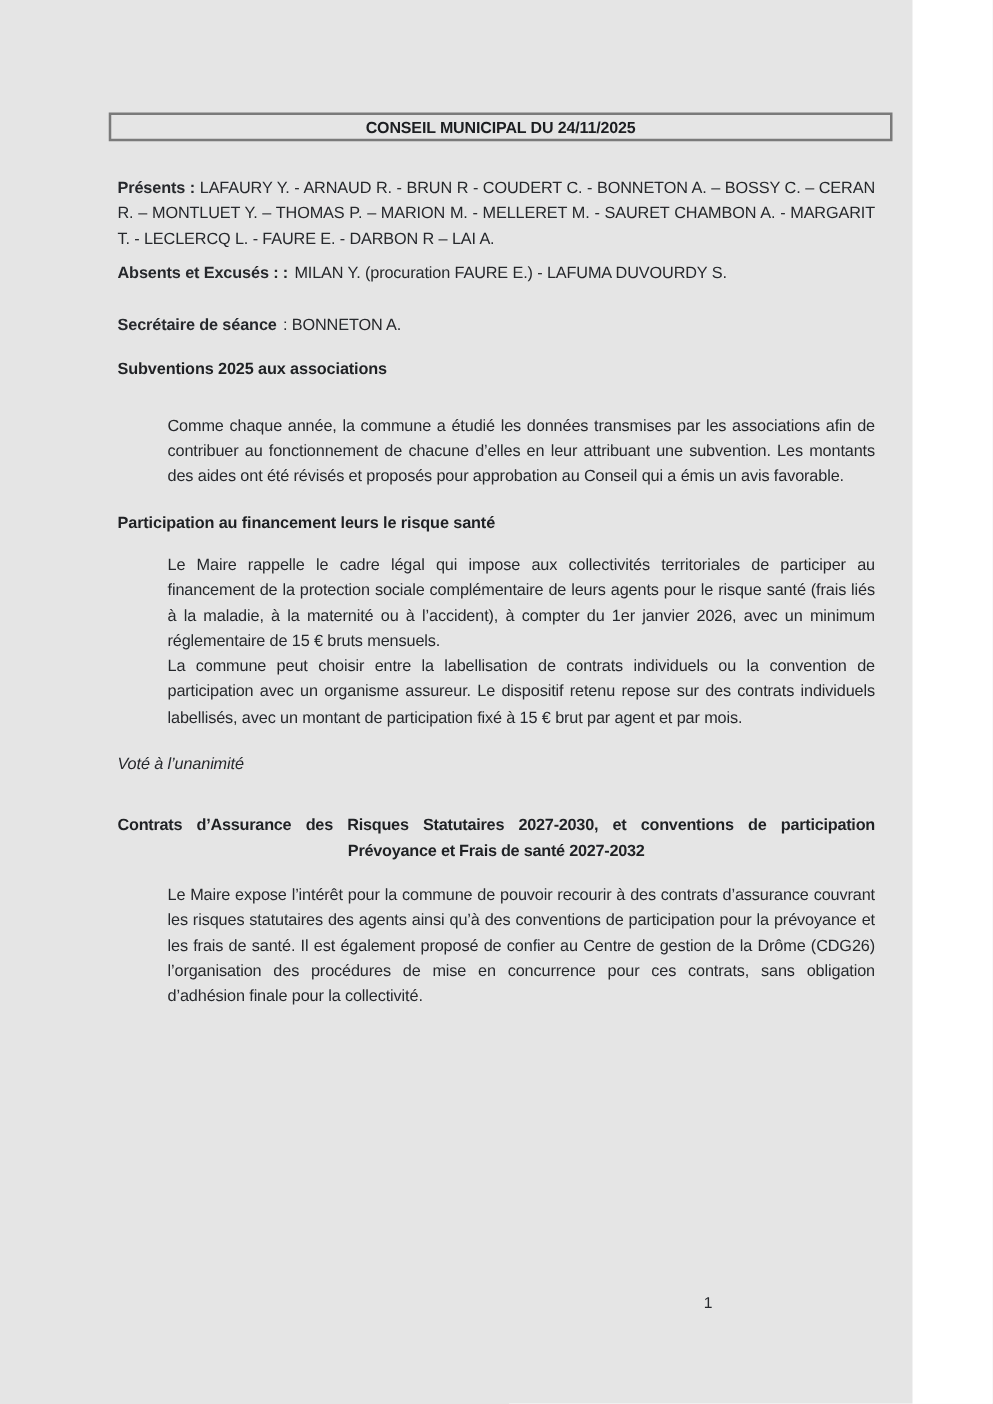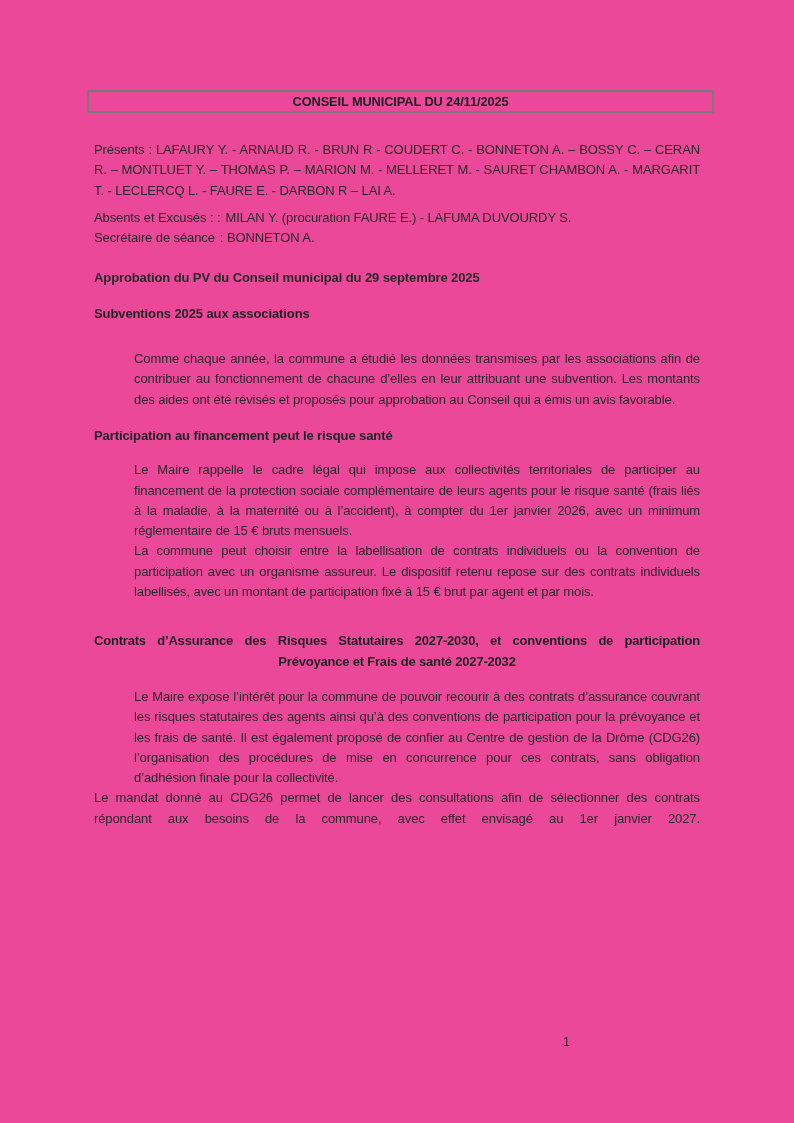--- a/index.html
+++ b/index.html
@@ -1,20 +1,20 @@
 <!DOCTYPE html>
 <html><head>
 <meta charset="utf-8">
 <style>
   html, body { margin: 0; padding: 0; background: #ffffff; }
   .page {
     position: relative;
-    width: 794px;
+    width: 730px;
     height: 1123px;
-    background: #ec4899;
+    background: #e5e5e5;
     font-family: "Liberation Sans", "DejaVu Sans", sans-serif;
     color: #26282c;
     overflow: hidden;
   }
   .content {
     position: absolute;
     left: 94px;
     top: 0;
     width: 606px;
     font-size: 13px;
@@ -35,21 +35,21 @@
     color: #1c1e21;
   }
   .block { margin: 0; }
   .just { text-align: justify; }
   .jlines {
     white-space: pre-line;
     text-align: justify;
     text-align-last: justify;
   }
   .bold { font-weight: bold; }
-  .label { font-weight: normal; }
+  .label { font-weight: bold; }
   .value { margin-left: 5px; text-align: right; }
   .heading { font-weight: bold; color: #1f2124; }
   .heading-just { font-weight: bold; color: #1f2124; letter-spacing: -0.2px; text-align: center; }
   .vote { font-style: italic; }
   .para { text-align: justify; margin-left: 40px; }
   .footer-pagenum {
     position: absolute;
     left: 563px;
     top: 1035px;
     font-size: 12.5px;
@@ -63,45 +63,43 @@
   <div class="content">
 
     <div class="title-box">
       <span>CONSEIL MUNICIPAL DU 24/11/2025</span>
     </div>
 
     <p class="block just" style="margin-top:27px;"><span class="label">Présents :</span> <span>LAFAURY Y. - ARNAUD R. - BRUN R - COUDERT C. - BONNETON A. – BOSSY C. – CERAN R. – MONTLUET Y. – THOMAS P. – MARION M. - MELLERET M. - SAURET CHAMBON A. - MARGARIT T. - LECLERCQ L. - FAURE E. - DARBON R – LAI A.</span></p>
 
     <p class="block" style="margin-top:7px;"><span class="label">Absents et Excusés : :</span><span class="value">MILAN Y. (procuration FAURE E.) - LAFUMA DUVOURDY S.</span></p>
 
-    <p class="block" style=""><span class="label">Secrétaire de séance</span><span class="value">: BONNETON A.</span></p>
+    <p class="block" style="margin-top:22px;"><span class="label">Secrétaire de séance</span><span class="value">: BONNETON A.</span></p>
 
 
-    <p class="block bold" style="margin-top:20px;">Approbation du PV du Conseil municipal du 29 septembre 2025</p>
 
     <p class="block heading" style="margin-top:15px;">Subventions 2025 aux associations</p>
 
     <p class="block para" style="margin-top:25px;">Comme chaque année, la commune a étudié les données transmises par les associations afin de contribuer au fonctionnement de chacune d’elles en leur attribuant une subvention. Les montants des aides ont été révisés et proposés pour approbation au Conseil qui a émis un avis favorable.</p>
 
 
-    <p class="block heading" style="margin-top:16px;">Participation au financement peut le risque santé</p>
+    <p class="block heading" style="margin-top:16px;">Participation au financement leurs le risque santé</p>
 
     <div style="margin-top:14px;">
       <p class="block para">Le Maire rappelle le cadre légal qui impose aux collectivités territoriales de participer au financement de la protection sociale complémentaire de leurs agents pour le risque santé (frais liés à la maladie, à la maternité ou à l’accident), à compter du 1er janvier 2026, avec un minimum réglementaire de 15 € bruts mensuels.</p>
       <p class="block para">La commune peut choisir entre la labellisation de contrats individuels ou la convention de participation avec un organisme assureur. Le dispositif retenu repose sur des contrats individuels labellisés, avec un montant de participation fixé à 15 € brut par agent et par mois.</p>
     </div>
 
+    <p class="block vote" style="margin-top:17px;">Voté à l’unanimité</p>
 
     <div style="margin-top:29px;">
       <div class="block heading-just jlines">Contrats d’Assurance des Risques Statutaires 2027-2030, et conventions de participation</div>
       <div class="block heading-just">Prévoyance et Frais de santé 2027-2032</div>
     </div>
 
     <div style="margin-top:15px;">
       <p class="block para">Le Maire expose l’intérêt pour la commune de pouvoir recourir à des contrats d’assurance couvrant les risques statutaires des agents ainsi qu’à des conventions de participation pour la prévoyance et les frais de santé. Il est également proposé de confier au Centre de gestion de la Drôme (CDG26) l’organisation des procédures de mise en concurrence pour ces contrats, sans obligation d’adhésion finale pour la collectivité.</p>
-      <div class="block jlines">Le mandat donné au CDG26 permet de lancer des consultations afin de sélectionner des contrats
-répondant aux besoins de la commune, avec effet envisagé au 1er janvier 2027.</div>
     </div>
 
   </div>
 
   <div class="footer-pagenum">1</div>
 </div>
 
 </body></html>

